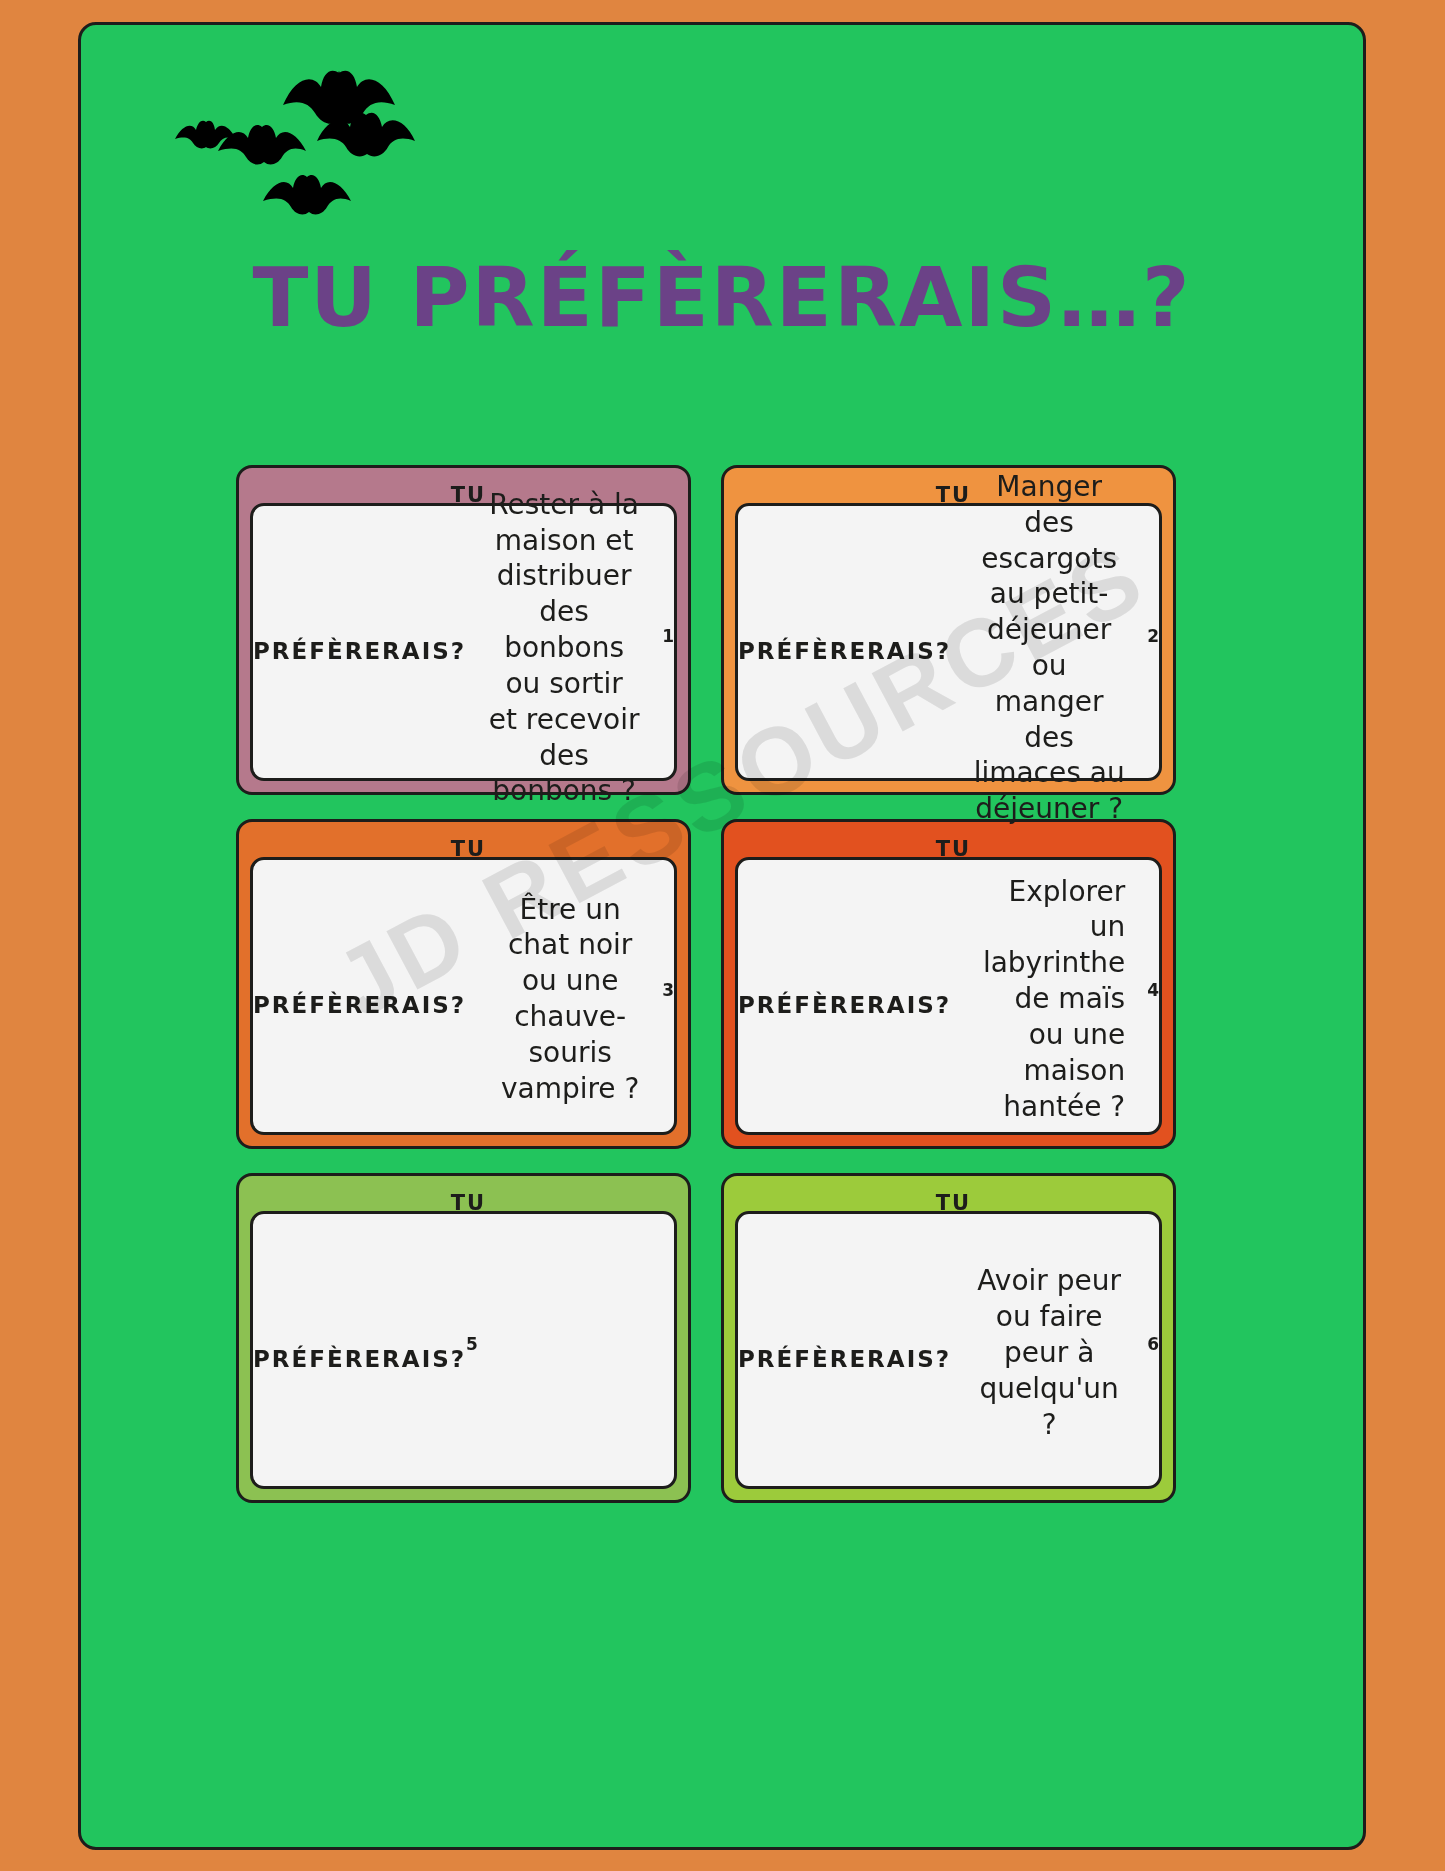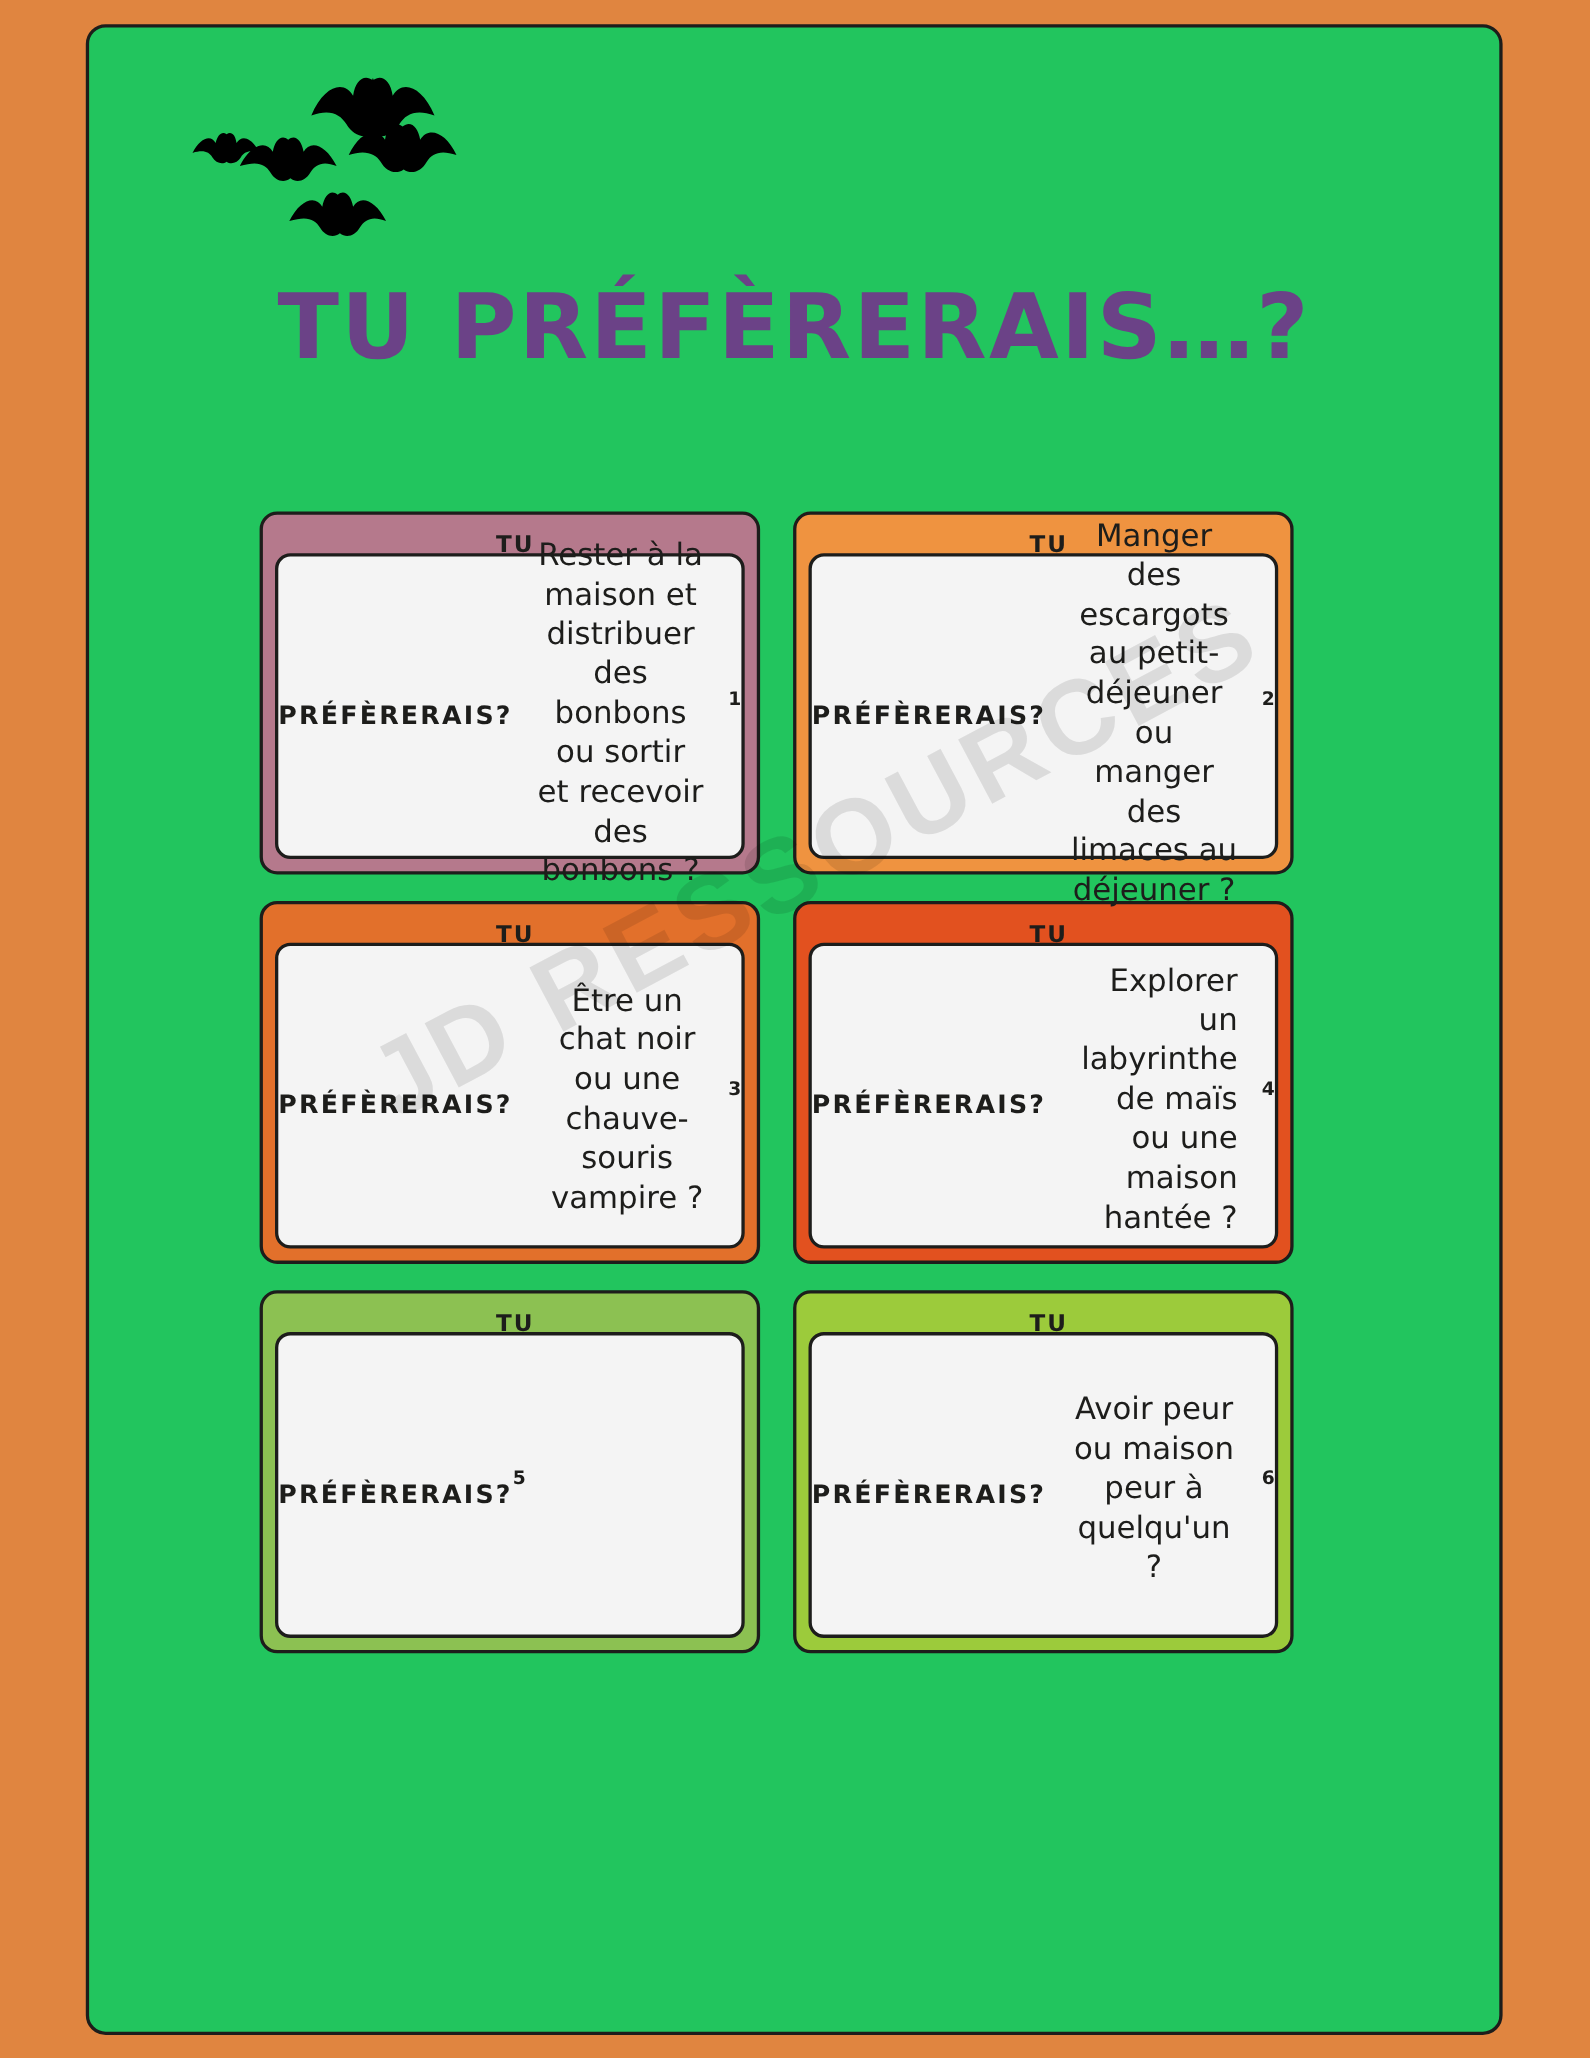--- a/index.html
+++ b/index.html
@@ -245,21 +245,21 @@
         <div class="sub-label">PRÉFÈRERAIS?</div>
         <div class="num">5</div>
       </div>
     </div>
 
     <div class="card q6">
       <div class="folder" style="background:#9ccb3b"></div>
       <div class="tab-label">TU</div>
       <div class="sheet">
         <div class="sub-label">PRÉFÈRERAIS?</div>
-        <div class="question">Avoir peur ou maison peur à quelqu'un ?</div>
+        <div class="question">Avoir peur ou faire peur à quelqu'un ?</div>
         <div class="num">6</div>
       </div>
     </div>
 
   </div>
 
   <div class="watermark">JD RESSOURCES</div>
 
 </div>
 

